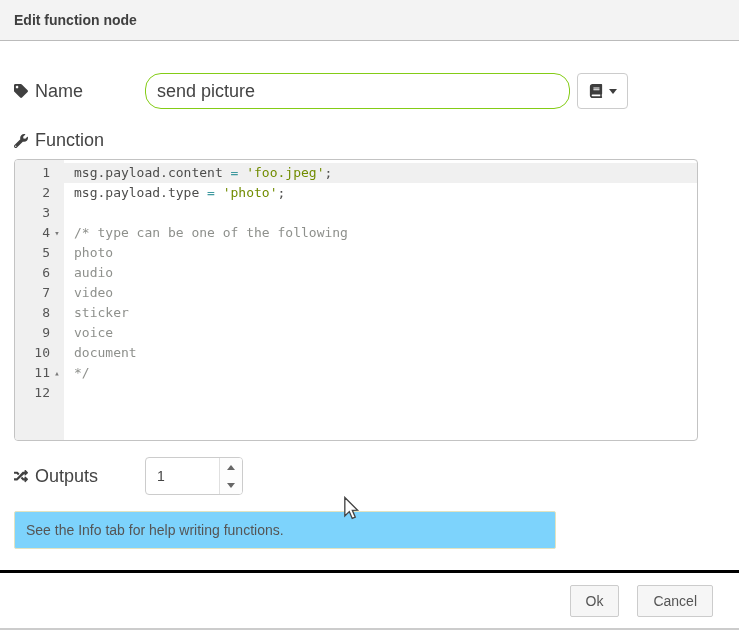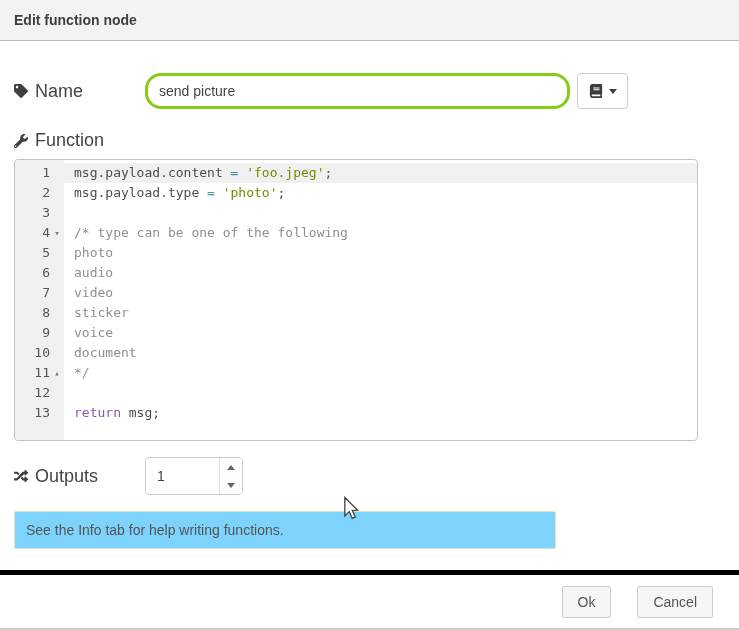--- a/index.html
+++ b/index.html
@@ -17,22 +17,22 @@
   .dialog-body { padding:0 14px; }
 
   .form-row { display:flex; align-items:center; }
   .row-label { width:131px; display:flex; align-items:center; gap:7px;
                font-size:18px; color:#444; flex:none; }
   .label-icon { width:14px; height:14px; flex:none; display:inline-flex; }
   .label-icon svg { width:14px; height:14px; fill:#404040; }
 
   .row-name { margin-top:32px; }
   .text-input {
-    width:425px; height:36px; border:3px solid #84cc16; border-radius:16px;
-    padding:0 11px; font-size:14px; color:#444; outline:none;
+    width:425px; height:36px; border:1px solid #84cc16; border-radius:16px;
+    padding:0 11px; font-size:18px; color:#444; outline:none;
     font-family:"Liberation Sans", sans-serif; background:#fff;
   }
   .library-btn {
     margin-left:7px; width:51px; height:36px; background:#fff;
     border:1px solid #ccc; border-radius:4px; display:flex;
     align-items:center; justify-content:center; gap:6px; cursor:pointer;
   }
   .library-btn svg { width:14px; height:14px; fill:#3d3d3d; }
   .caret-down { width:0; height:0; border-left:4px solid transparent;
     border-right:4px solid transparent; border-top:5px solid #3d3d3d; }
@@ -74,22 +74,22 @@
   .tri-down { width:0; height:0; border-left:4px solid transparent;
     border-right:4px solid transparent; border-top:5px solid #676767; }
 
   .form-tip {
     margin-top:16px; width:542px; background:#7dd3fc; border:1px solid #e3e3c0;
     border-radius:2px; padding:10px 11px; font-size:14px; color:#555;
   }
 
   .dialog-footer {
     position:absolute; left:0; right:0; bottom:0; height:58px; background:#fff;
-    border-top:5px solid #000000; display:flex; align-items:center;
-    justify-content:flex-end; gap:26px; padding:0 26px;
+    border-top:3px solid #000000; display:flex; align-items:center;
+    justify-content:flex-end; gap:18px; padding:0 26px;
   }
   .dlg-btn {
     background:#f6f6f6; border:1px solid #ccc; border-radius:2px; color:#555;
     font-size:14px; padding:7px 15px; cursor:pointer;
     font-family:"Liberation Sans", sans-serif;
   }
 
   .mouse-cursor { position:absolute; left:343px; top:496px; width:17px; height:26px; pointer-events:none; }
 </style>
 </head>
@@ -213,27 +213,20 @@
               <span class="fold">▴</span>
             </span>
             <span class="code-text"><span class="tok-com">*/</span></span>
           </div>
           <div class="code-line">
             <span class="gutter-cell">
               <span class="ln">12</span>
               <span class="fold"></span>
             </span>
             <span class="code-text"></span>
-          </div>
-          <div class="code-line">
-            <span class="gutter-cell">
-              <span class="ln">13</span>
-              <span class="fold"></span>
-            </span>
-            <span class="code-text"><span class="tok-kw">return</span><span class="tok-txt"> msg;</span></span>
           </div>
         </div>
     </div>
 
     <div class="form-row row-outputs">
       <span class="row-label">
         <span class="label-icon">
           <svg viewBox="0 0 512 512">
               <path d="M504.971 359.029c9.373 9.373 9.373 24.569 0 33.941l-80 79.984c-15.01 15.01-40.971 4.49-40.971-16.971V416h-58.785a12.004 12.004 0 0 1-8.773-3.812l-70.556-75.596 53.333-57.143L352 336h32v-39.981c0-21.438 25.943-31.998 40.971-16.971l80 79.981zM12 176h84l52.781 56.551 53.333-57.143-70.556-75.596A11.999 11.999 0 0 0 122.785 96H12c-6.627 0-12 5.373-12 12v56c0 6.627 5.373 12 12 12zm372 0v39.984c0 21.46 25.961 31.98 40.971 16.971l80-79.984c9.373-9.373 9.373-24.569 0-33.941l-80-79.981C409.943 24.021 384 34.582 384 56.019V96h-58.785a12.004 12.004 0 0 0-8.773 3.812L96 336H12c-6.627 0-12 5.373-12 12v56c0 6.627 5.373 12 12 12h110.785c3.326 0 6.503-1.381 8.773-3.812L384 176z"></path>
             </svg>

